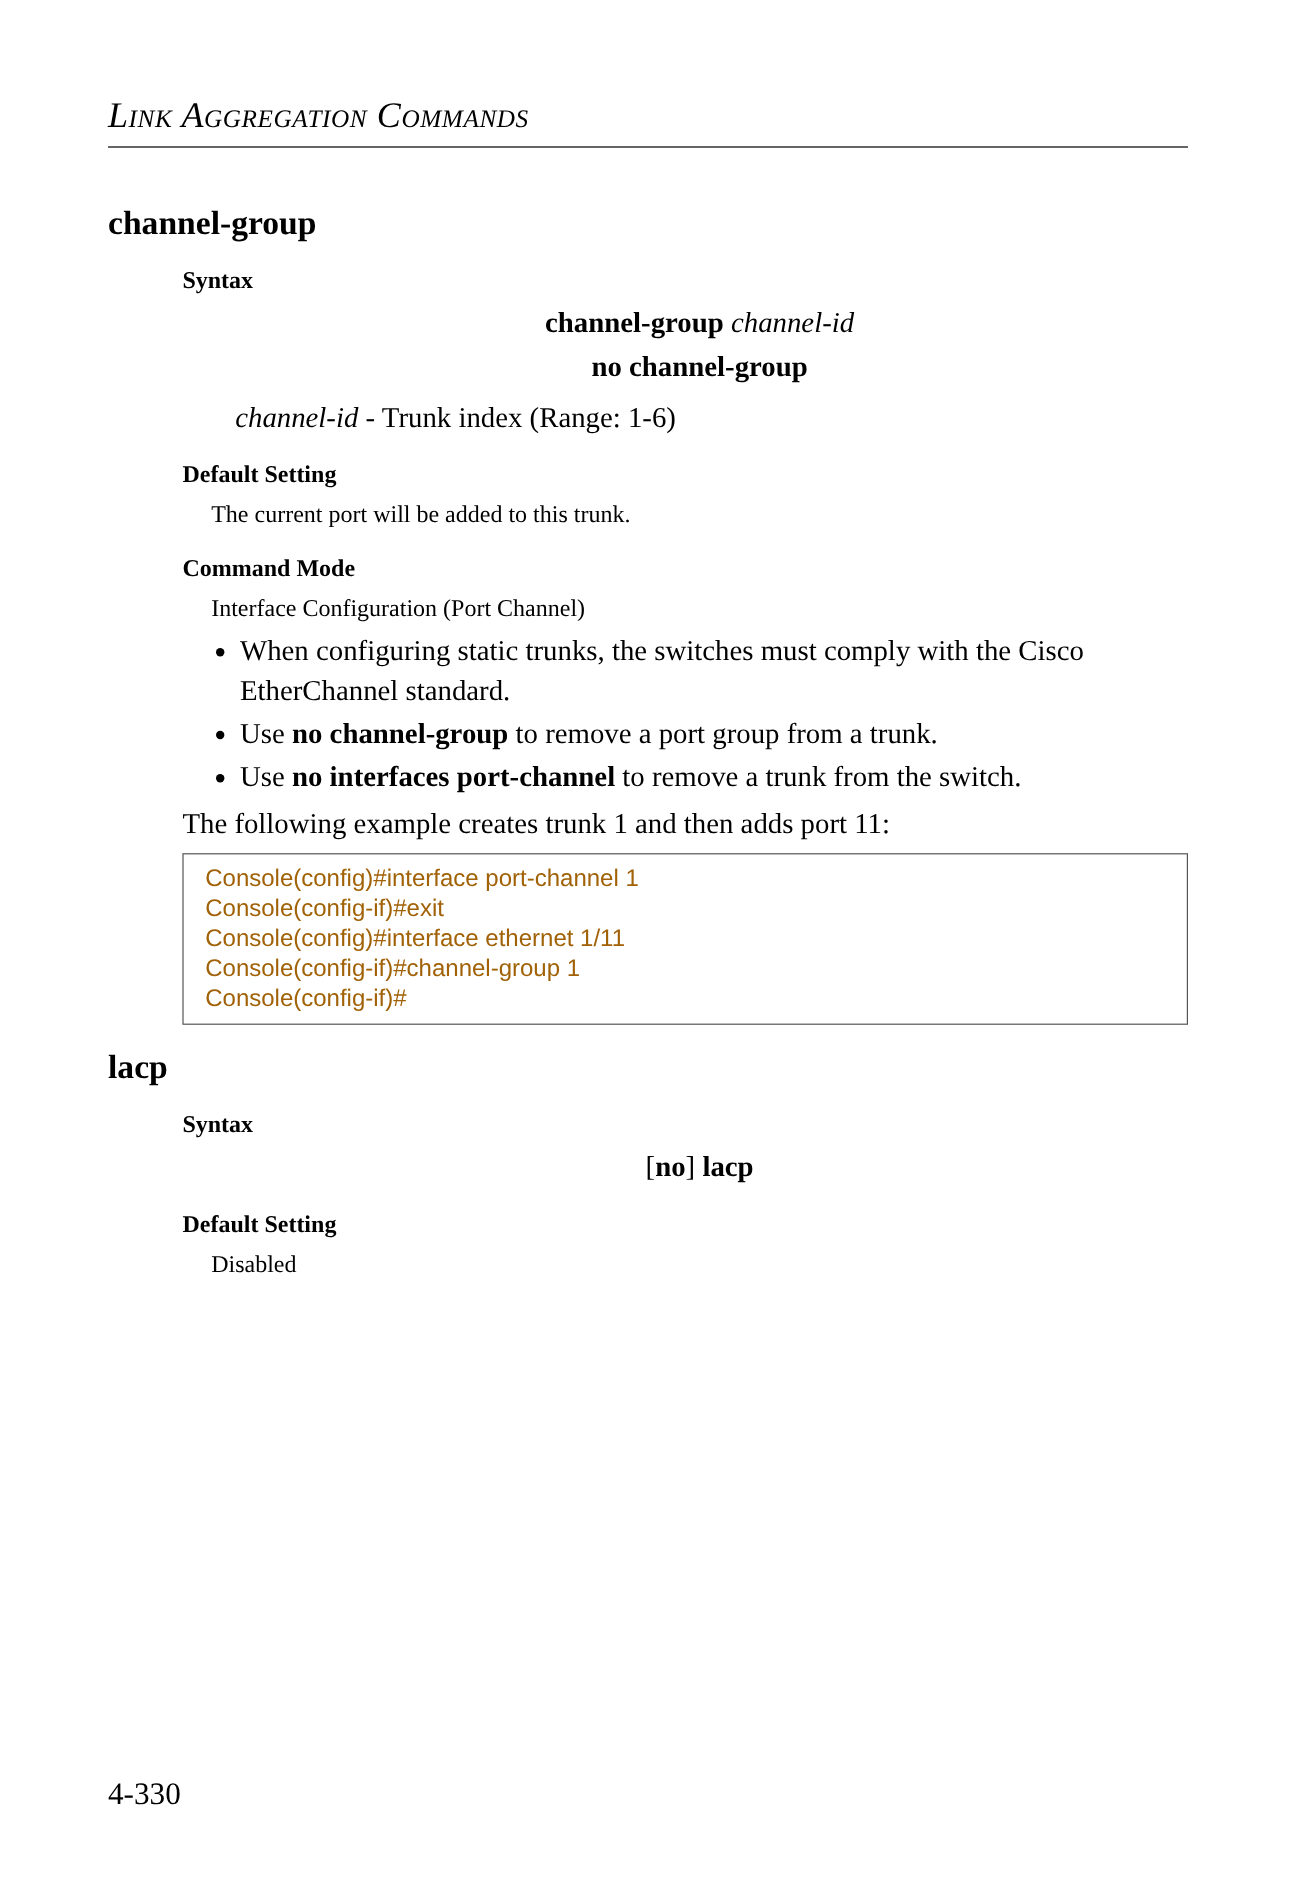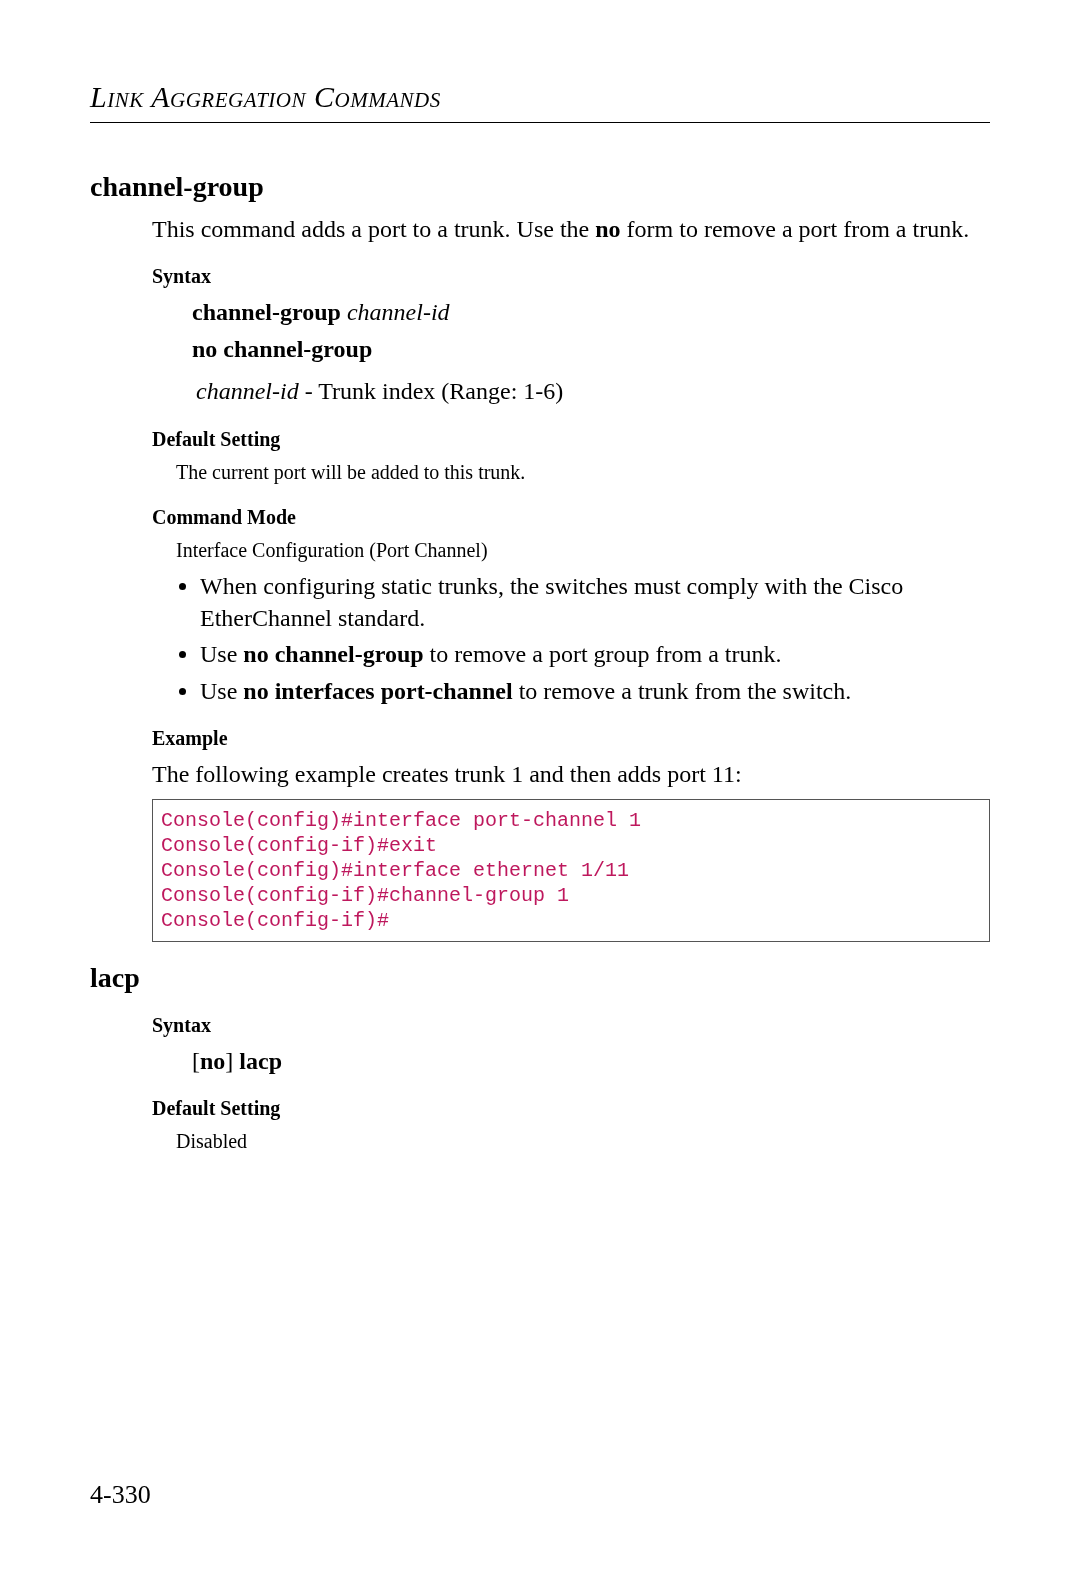--- a/index.html
+++ b/index.html
@@ -47,44 +47,45 @@
   .subhead {
     font-weight: bold;
     font-size: 20px;
     margin: 18px 0 6px 0;
   }
   .syntax-block {
     margin-left: 24px;
     font-size: 24px;
   }
   .syntax-line1 {
-    margin: 4px 16px;
+    margin: 4px 0;
+    text-align: center;
   }
   .syntax-arg-desc {
     margin: 10px 0 6px 20px;
   }
   .ital { font-style: italic; }
   .bold { font-weight: bold; }
   ul.bullets {
     margin: 6px 0 6px 48px;
     padding: 0;
   }
   ul.bullets li {
     font-size: 24px;
     line-height: 1.35;
     margin: 4px 0;
     list-style-type: disc;
   }
   .code-box {
     border: 1px solid #555;
-    padding: 8px 8px;
-    font-family: Liberation Mono, monospace;
+    padding: 8px 18px;
+    font-family: Liberation Sans, sans-serif;
     font-size: 20px;
     white-space: pre;
-    color: #be185d;
+    color: #a16207;
     line-height: 1.25;
     margin: 8px 0 20px 0;
   }
   .page-num {
     position: absolute;
     bottom: 60px;
     left: 90px;
     font-size: 26px;
   }
   .sub-inner {
@@ -97,23 +98,20 @@
 <body>
 
 <div class="page">
 
   <div class="header">Link Aggregation Commands</div>
   <hr class="hr">
 
   <div class="sec-title">channel-group</div>
 
   <div class="body-indent">
-    <div class="para">
-      <span>This command adds a port to a trunk. Use the </span><span class="bold">no</span><span> form to remove a port from a trunk.</span>
-    </div>
 
     <div class="subhead">Syntax</div>
     <div class="syntax-block">
       <div class="syntax-line1">
         <span class="bold">channel-group</span>
         <span class="ital">channel-id</span>
       </div>
       <div class="syntax-line1 bold">no channel-group</div>
       <div class="syntax-arg-desc">
         <span class="ital">channel-id</span><span> - Trunk index (Range: 1-6)</span>
@@ -129,21 +127,20 @@
     <ul class="bullets">
       <li>When configuring static trunks, the switches must comply with the Cisco EtherChannel standard.</li>
       <li>
         <span>Use </span><span class="bold">no channel-group</span><span> to remove a port group from a trunk.</span>
       </li>
       <li>
         <span>Use </span><span class="bold">no interfaces port-channel</span><span> to remove a trunk from the switch.</span>
       </li>
     </ul>
 
-    <div class="subhead">Example</div>
     <div class="para" style="margin-bottom:6px;">The following example creates trunk 1 and then adds port 11:</div>
     <div class="code-box">Console(config)#interface port-channel 1
 Console(config-if)#exit
 Console(config)#interface ethernet 1/11
 Console(config-if)#channel-group 1
 Console(config-if)#</div>
   </div>
 
   <div class="sec-title" style="margin-top:18px;">lacp</div>
 

